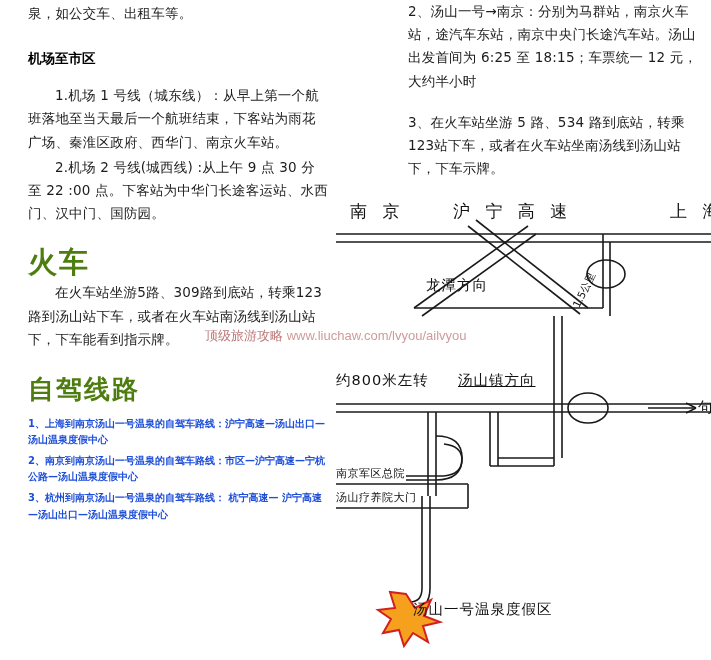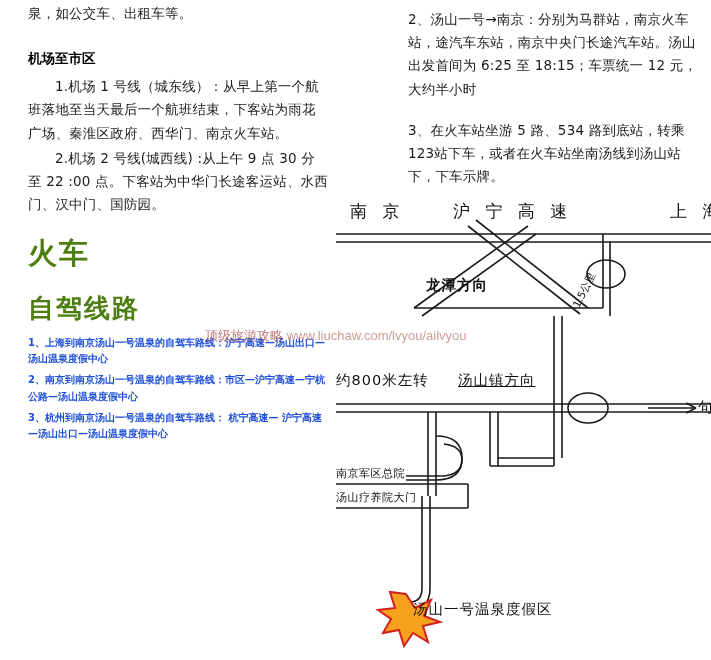--- a/index.html
+++ b/index.html
@@ -40,21 +40,21 @@
     color: #1c1c1c;
   }
   .indent {
     text-indent: 2em;
   }
   .sec-head-bold {
     font-weight: bold;
     font-size: 13.5px;
     line-height: 1.7;
     color: #000;
-    margin-bottom: 5px;
+    margin-bottom: 14px;
   }
   .big-red {
     color: #4d7c0f;
     font-weight: bold;
     letter-spacing: 2px;
   }
   .big-red.h1 {
     font-size: 29px;
     line-height: 1.1;
   }
@@ -123,32 +123,33 @@
 
     <div class="sec-head-bold" style="margin-top:22px;">机场至市区</div>
 
     <div class="body-text indent">1.机场 1 号线（城东线）：从早上第一个航班落地至当天最后一个航班结束，下客站为雨花广场、秦淮区政府、西华门、南京火车站。</div>
 
     <div class="body-text indent" style="margin-top:2px;">2.机场 2 号线(城西线) :从上午 9 点 30 分至 22 :00 点。下客站为中华门长途客运站、水西门、汉中门、国防园。</div>
 
     <div class="big-red h1" style="margin-top:22px;">火车</div>
 
 
+    <div class="body-text indent" style="margin-top:2px;">在火车站坐游5路、309路到底站，转乘123路到汤山站下车，或者在火车站南汤线到汤山站下，下车能看到指示牌。</div>
 
     <div class="big-red h2" style="margin-top:24px;">自驾线路</div>
 
     <div class="route-item" style="margin-top:12px;">1、上海到南京汤山一号温泉的自驾车路线：沪宁高速—汤山出口—汤山温泉度假中心</div>
 
     <div class="route-item" style="margin-top:5px;">2、南京到南京汤山一号温泉的自驾车路线：市区—沪宁高速—宁杭公路—汤山温泉度假中心</div>
 
     <div class="route-item" style="margin-top:5px;">3、杭州到南京汤山一号温泉的自驾车路线： 杭宁高速—  沪宁高速—汤山出口—汤山温泉度假中心</div>
   </div>
 
   <div class="col-right">
-    <div class="body-text" style="margin-top:8px;">2、汤山一号→南京：分别为马群站，南京火车站，途汽车东站，南京中央门长途汽车站。汤山出发首间为 6:25 至 18:15；车票统一 12 元，大约半小时</div>
+    <div class="body-text" style="">2、汤山一号→南京：分别为马群站，南京火车站，途汽车东站，南京中央门长途汽车站。汤山出发首间为 6:25 至 18:15；车票统一 12 元，大约半小时</div>
 
     <div class="body-text" style="margin-top:18px;">3、在火车站坐游 5 路、534 路到底站，转乘 123站下车，或者在火车站坐南汤线到汤山站下，下车示牌。</div>
   </div>
 
   <div class="watermark">
     <span class="wm-cn">顶级旅游攻略</span>
     <span>www.liuchaw.com/lvyou/ailvyou</span>
   </div>
 
   <div class="map">
@@ -205,21 +206,21 @@
       </g>
 
       <g>
         <polygon points="88,398 97,412 113,404 106,420 122,426 105,430 110,446 95,437 86,450 81,434 65,437 73,423 60,414 77,412 72,396" fill="#f5a11e" stroke="#d21f1f" stroke-width="2"></polygon>
       </g>
     </svg>
 
     <div class="map-label ml-big" style="left:32px; top:4px;">南 京</div>
     <div class="map-label ml-big" style="left:135px; top:4px;">沪 宁 高 速</div>
     <div class="map-label ml-big" style="left:352px; top:4px;">上 海</div>
-    <div class="map-label ml-mid" style="left:108px; top:80px;font-weight:bold;">龙潭方向</div>
+    <div class="map-label ml-mid" style="left:108px; top:80px;">龙潭方向</div>
     <div class="map-label ml-rot" style="left:252px; top:108px;">1.5公里</div>
     <div class="map-label ml-mid" style="left:18px; top:175px;">约800米左转</div>
     <div class="map-label ml-mid" style="left:140px; top:175px;text-decoration:underline;">汤山镇方向</div>
     <div class="map-label ml-mid" style="left:380px; top:202px;">句</div>
     <div class="map-label ml-sm" style="left:18px; top:270px;">南京军区总院</div>
     <div class="map-label ml-sm" style="left:18px; top:294px;">汤山疗养院大门</div>
     <div class="map-label ml-mid" style="left:95px; top:404px;">汤山一号温泉度假区</div>
   </div>
 
 </div>

